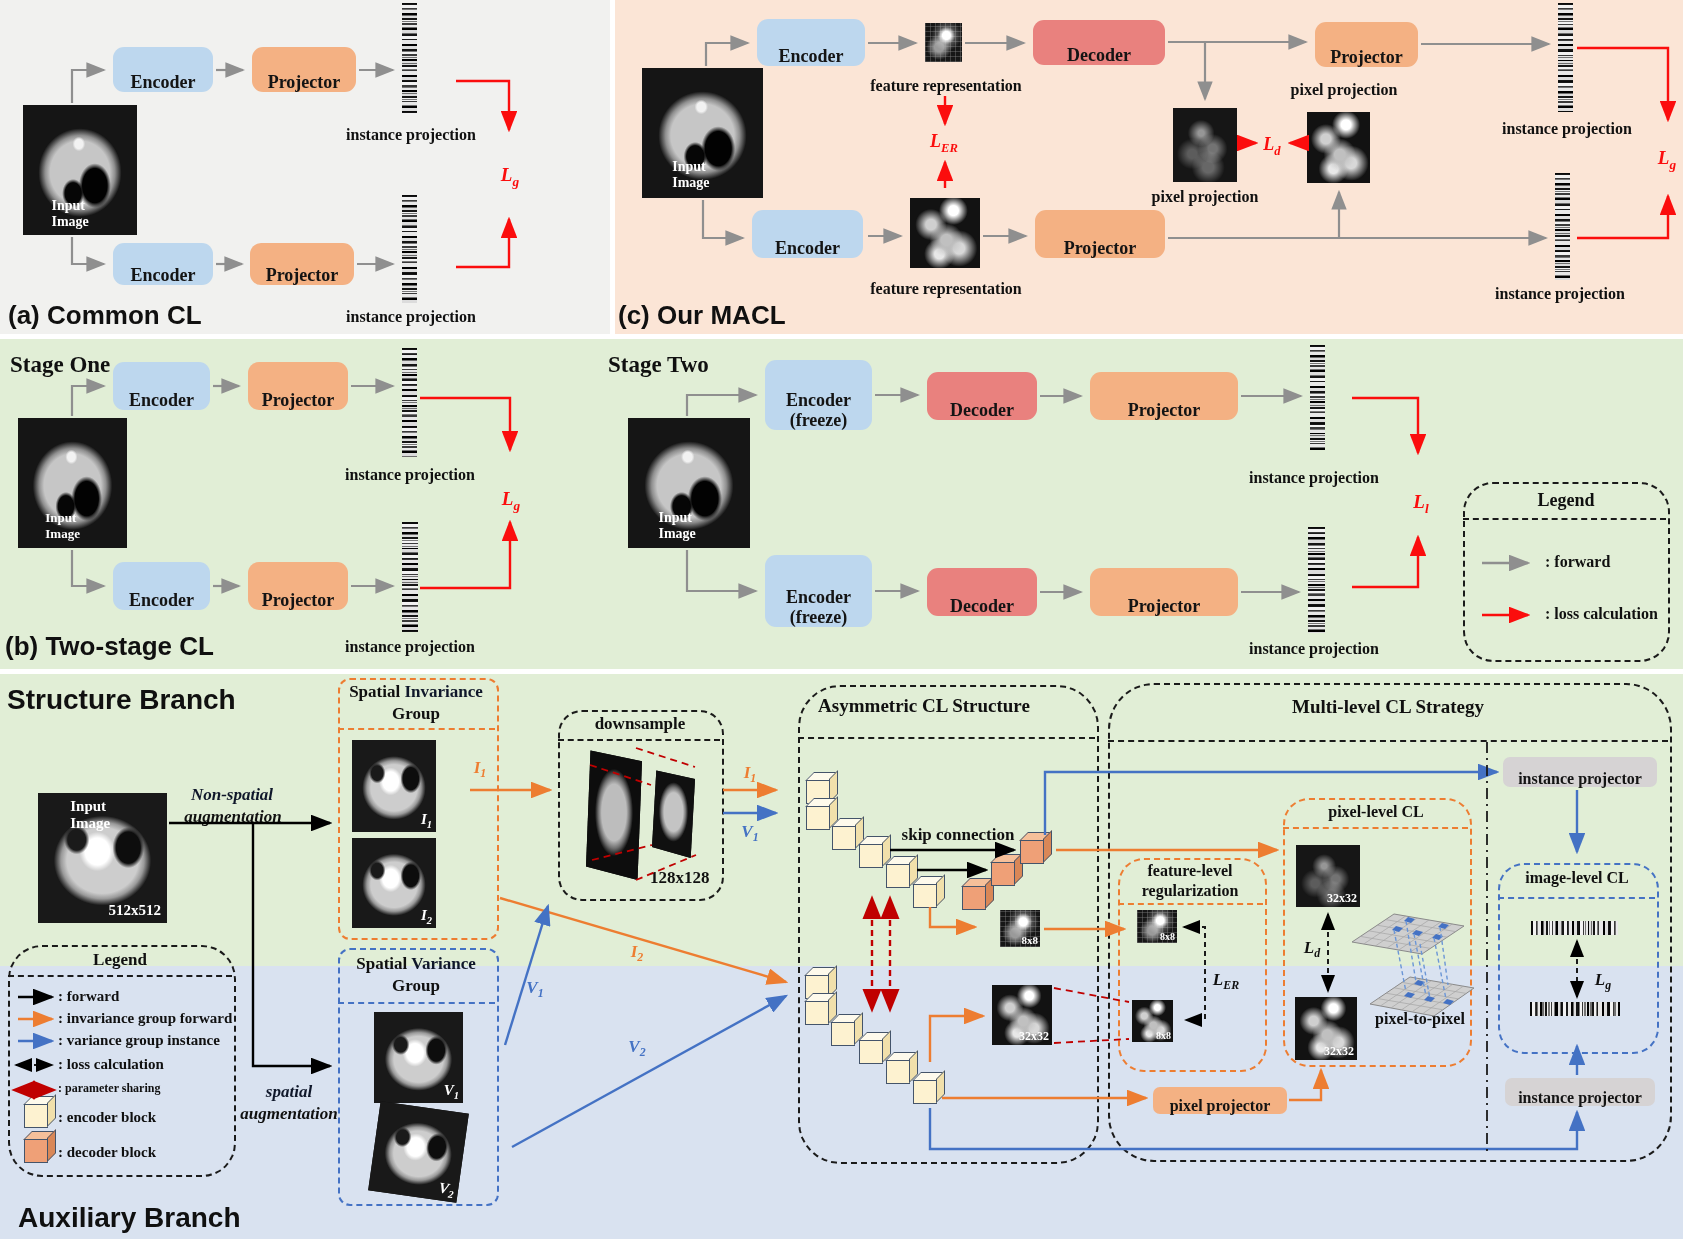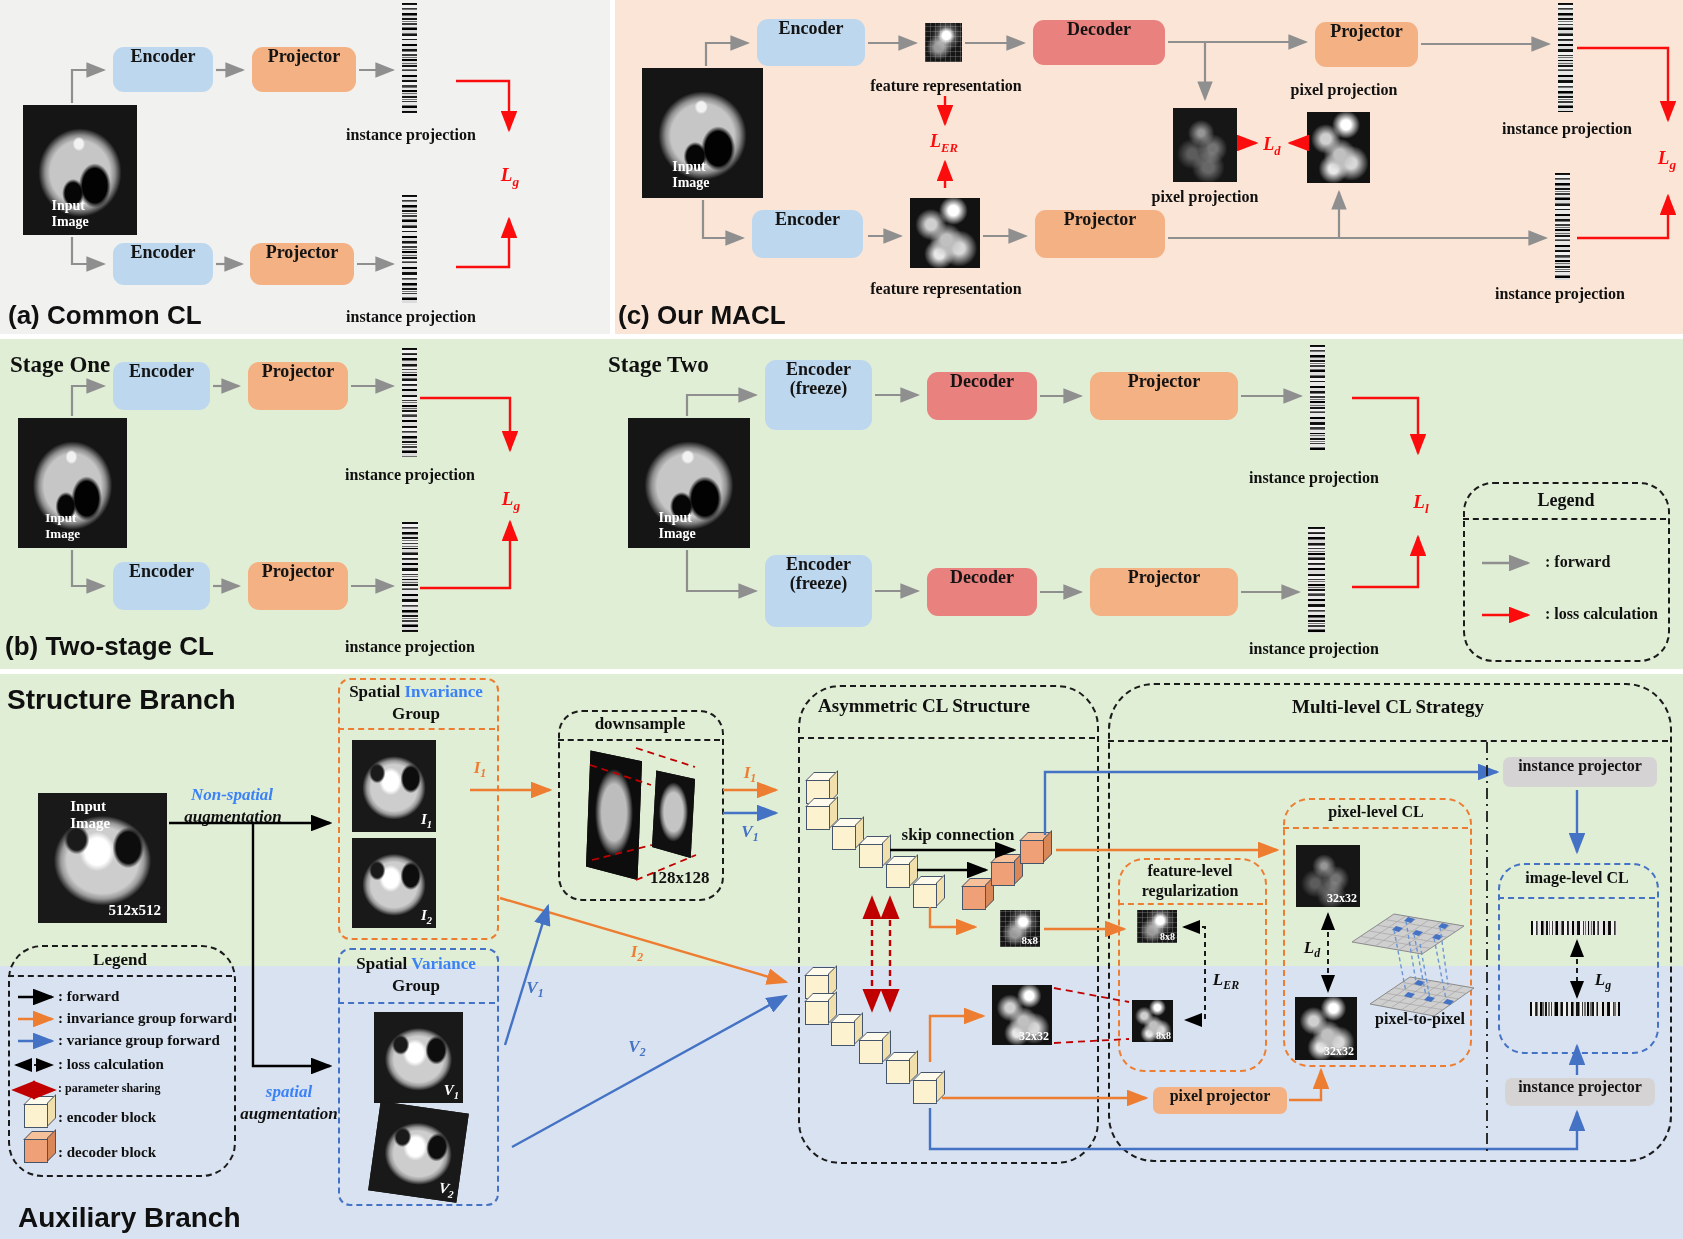--- a/index.html
+++ b/index.html
@@ -1,30 +1,30 @@
 <!DOCTYPE html>
 <html><head>
 <meta charset="utf-8">
 <style>
   html,body{margin:0;padding:0}
   body{width:1683px;height:1239px;position:relative;background:#fff;overflow:hidden;
        font-family:"Liberation Serif",serif;}
   .sec{position:absolute}
-  .node{position:absolute;display:flex;flex-direction:column;align-items:center;justify-content:flex-start;
+  .node{position:absolute;display:flex;flex-direction:column;align-items:center;justify-content:flex-end;
         text-align:center;font-weight:bold;color:#141414;border-radius:11px;font-size:18px;line-height:1.08}
   .enc{background:#bdd7ee}
   .proj{background:#f4b183}
   .dec{background:#e9817e}
   .gnode{background:#d6d3d4;border-radius:7px;font-size:16px}
   .pnode{background:#f4b183;border-radius:7px;font-size:16px}
   .lbl{position:absolute;font-weight:bold;color:#101010;white-space:nowrap;font-size:16px}
   .c{transform:translateX(-50%)}
   .sans{font-family:"Liberation Sans",sans-serif}
   .lred{color:#fb0d0d}
-  .wred{color:#3b82f6}
+  .wred{color:#0f172a}
   .worange{color:#ed7d31}
   .wblue{color:#4472c4}
   .it{font-style:italic}
   .math{font-style:italic}
   sub{font-size:.7em}
   .vbar{position:absolute;background-image:
      repeating-linear-gradient(180deg,rgba(0,0,0,.5) 0 1.5px,transparent 1.5px 6px),
      repeating-linear-gradient(180deg,#151515 0 2px,#f2f2f2 2px 5px,#3a3a3a 5px 6.5px,#e8e8e8 6.5px 10px,#000 10px 12px,#dcdcdc 12px 15.5px)}
   .hbar{position:absolute;background-image:
      repeating-linear-gradient(90deg,rgba(0,0,0,.5) 0 1.5px,transparent 1.5px 6px),
@@ -242,21 +242,21 @@
    radial-gradient(ellipse 40% 38% at 50% 50%,#bdbdbd 0 55%,#6e6e6e 70%,#0d0d0d 85%),#0b0b0b"></div>
 <div class="plane" style="left:652px;top:766px;width:43px;height:92px;clip-path:polygon(10% 5%,100% 14%,90% 100%,0% 88%);background:
    radial-gradient(ellipse 40% 38% at 50% 50%,#c4c4c4 0 55%,#777 70%,#101010 85%),#0b0b0b"></div>
 <span class="lbl" style="left:650px;top:868px;font-size:17px">128x128</span>
 
 <div class="dashbox" style="left:8px;top:945px;width:224px;height:228px;border-radius:34px"></div>
 <span class="lbl c" style="left:120px;top:950px;font-size:17px">Legend</span>
 <div class="sep" style="left:8px;top:975px;width:224px"></div>
 <span class="lbl" style="left:58px;top:988px;font-size:15px">: forward</span>
 <span class="lbl" style="left:58px;top:1010px;font-size:15px">: invariance group forward</span>
-<span class="lbl" style="left:58px;top:1032px;font-size:15px">: variance group forward</span>
+<span class="lbl" style="left:58px;top:1032px;font-size:15px">: variance group instance</span>
 <span class="lbl" style="left:58px;top:1056px;font-size:15px">: loss calculation</span>
 <span class="lbl" style="left:58px;top:1081px;font-size:12px">: parameter sharing</span>
 <span class="lbl" style="left:58px;top:1109px;font-size:15px">: encoder block</span>
 <span class="lbl" style="left:58px;top:1144px;font-size:15px">: decoder block</span>
 <div class="cube" style="left:24px;top:1104px"></div>
 <div class="cube dk" style="left:24px;top:1139px"></div>
 
 <div class="dashbox" style="left:798px;top:685px;width:297px;height:475px;border-radius:42px"></div>
 <span class="lbl c" style="left:924px;top:695px;font-size:19px">Asymmetric CL Structure</span>
 <div class="sep" style="left:798px;top:737px;width:297px"></div>

